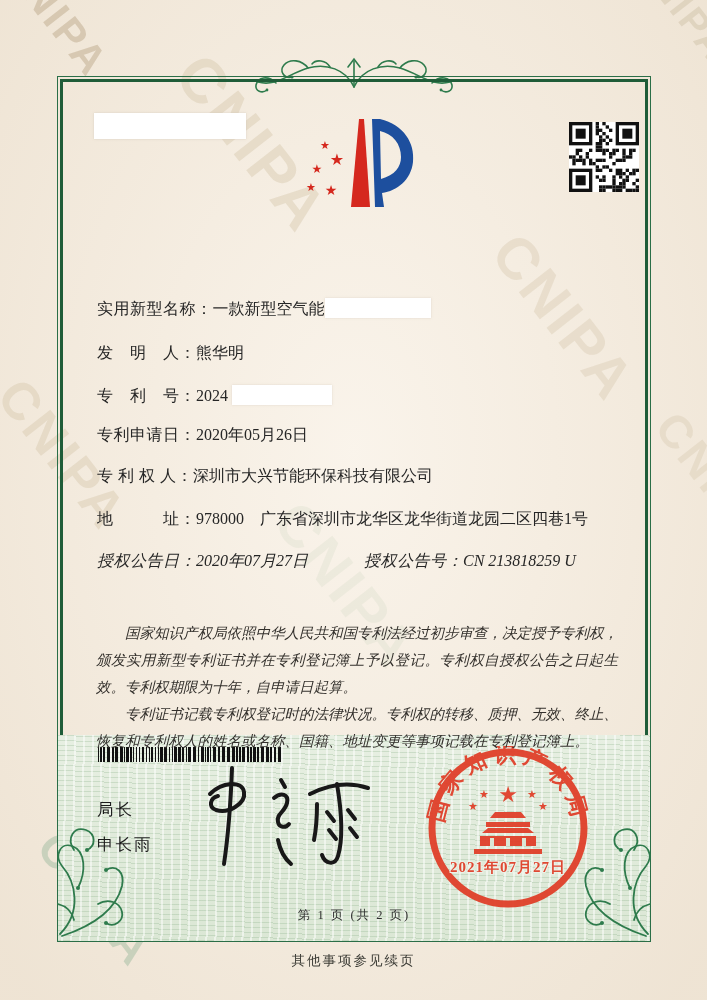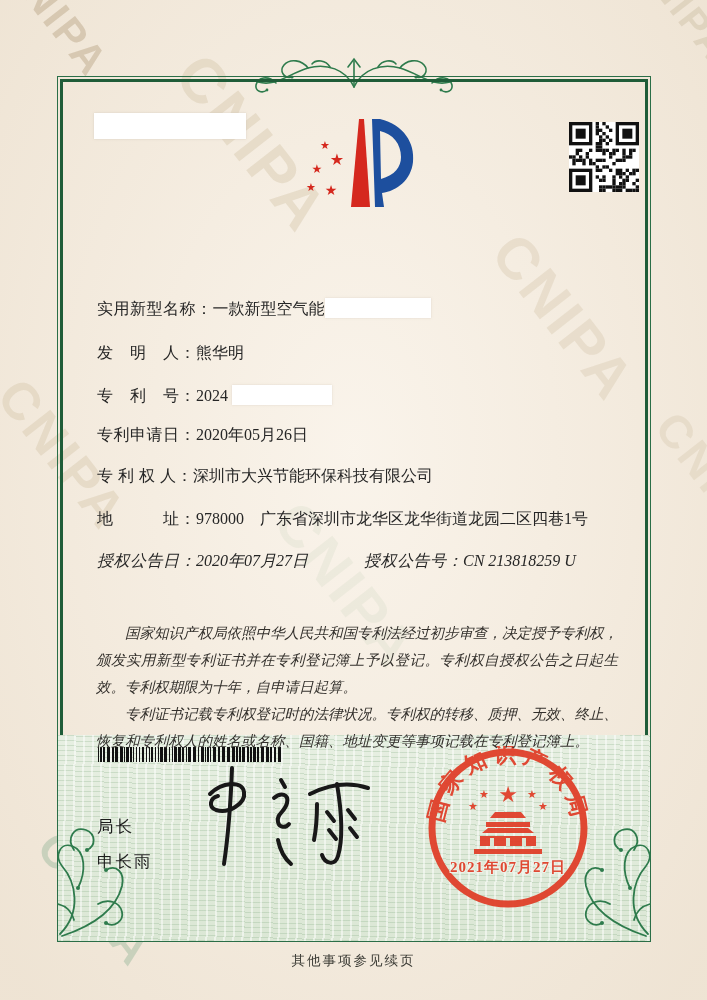--- a/index.html
+++ b/index.html
@@ -40,21 +40,21 @@
   .body-text p{margin:0;text-indent:2em;}
   
   .green-zone{position:absolute;left:0;right:0;bottom:0;height:206px;
       background:
         repeating-linear-gradient(91deg, rgba(255,255,255,0) 0 7px, rgba(255,255,255,.5) 7px 9px),
         repeating-linear-gradient(2deg, rgba(140,178,140,.30) 0 1px, rgba(0,0,0,0) 1px 5px),
         linear-gradient(#e7efe2,#dbe7d5);}
   .barcode{position:absolute;left:40px;top:12px;width:186px;height:15px;display:flex;align-items:stretch;}
   .barcode .bar{height:100%;}
   .director{position:absolute;left:39px;top:64px;font-size:16.5px;color:#1c1c1c;
-            font-family:"Liberation Sans","DejaVu Sans",sans-serif;letter-spacing:2px;margin-top:17px;}
+            font-family:"Liberation Sans","DejaVu Sans",sans-serif;letter-spacing:2px;}
   .director div{margin-bottom:13px;}
   .signature{position:absolute;left:130px;top:25px;width:195px;height:125px;}
   .seal{position:absolute;left:366px;top:11px;width:168px;height:168px;opacity:.95;}
   .page-num{position:absolute;left:0;width:100%;top:172px;text-align:center;
             font-size:12.5px;letter-spacing:2px;color:#2e2e2e;}
   
   .note{position:absolute;left:0;top:952px;width:100%;text-align:center;
         font-size:13.5px;color:#3b3b35;letter-spacing:2px;}
 </style>
 </head>
@@ -191,20 +191,21 @@
           <path d="M58,87 L110,87 L104,82 L64,82 Z"></path>
           <rect x="56" y="90" width="56" height="10"></rect>
           <rect x="50" y="103" width="68" height="5"></rect>
           <rect x="66" y="92" width="4" height="8" fill="#dbe7d5"></rect>
           <rect x="82" y="92" width="4" height="8" fill="#dbe7d5"></rect>
           <rect x="98" y="92" width="4" height="8" fill="#dbe7d5"></rect>
         </g>
         <text x="84" y="126" text-anchor="middle" font-size="15" fill="#e0402a" font-weight="bold" letter-spacing="1" font-family="Liberation Serif, DejaVu Serif, serif" style="paint-order:stroke;stroke:#eef3ea;stroke-width:2px;">2021年07月27日</text>
       </svg>
 
+      <div class="page-num">第 1 页 (共 2 页)</div>
     </div>
 
     <svg class="corner left" viewBox="0 0 95 185">
       <g fill="none" stroke="#2e7b4c" stroke-width="1.8" stroke-linecap="round">
         <path d="M8,180 C30,158 24,128 10,112 C2,102 8,88 20,92 C34,97 34,118 26,134"></path>
         <path d="M10,182 C40,172 64,156 70,132 C73,118 64,110 54,116"></path>
         <path d="M22,96 c-8,-12 0,-24 12,-20 c10,4 10,16 1,20"></path>
         <path d="M46,150 c10,-6 22,-2 24,8 c2,9 -8,16 -16,11"></path>
         <path d="M6,150 c8,2 14,8 16,16"></path>
       </g>

